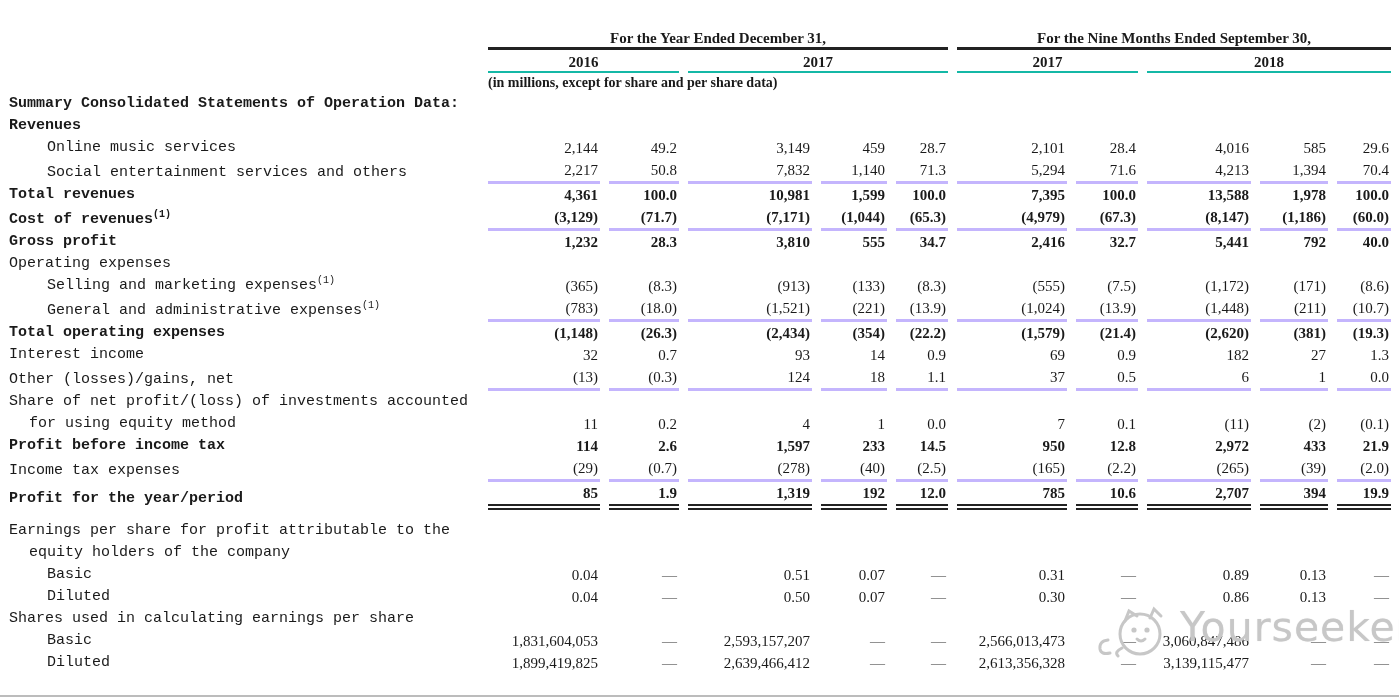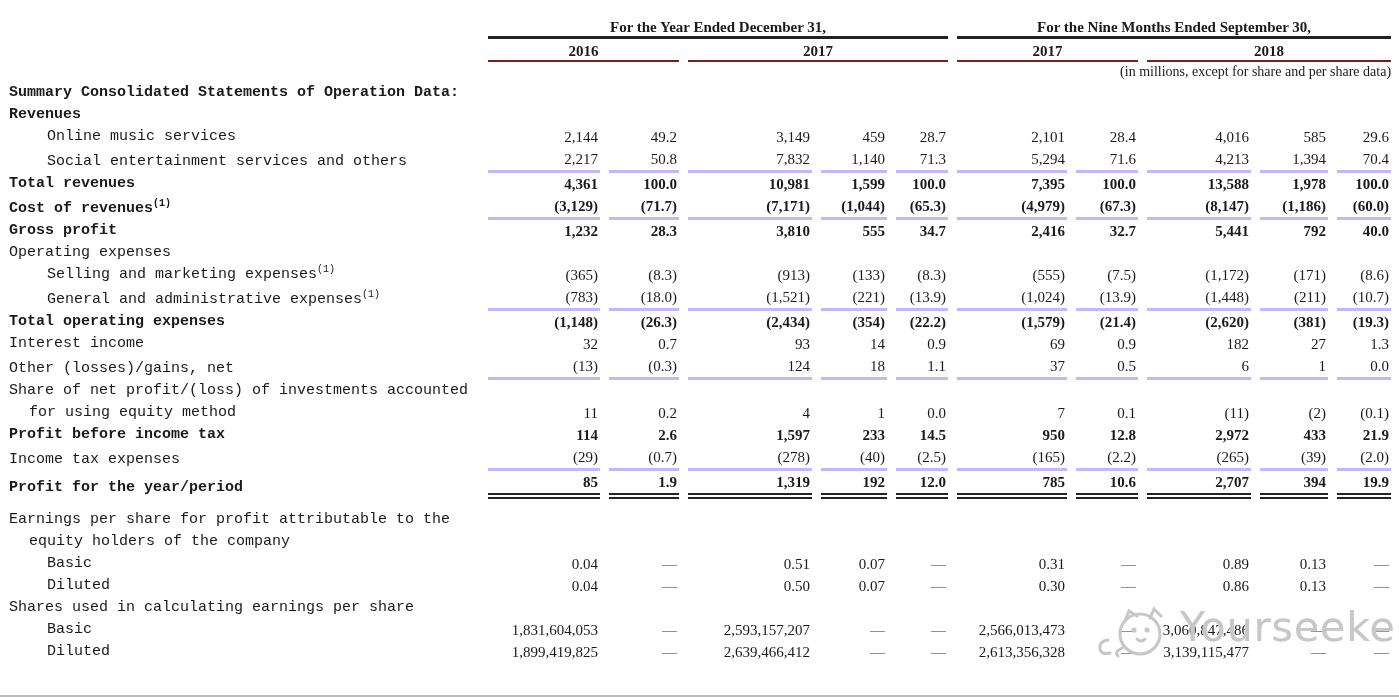--- a/index.html
+++ b/index.html
@@ -3,33 +3,33 @@
 <meta charset="utf-8">
 <style>
   * { box-sizing: border-box; margin: 0; padding: 0; }
   html, body { width: 1399px; height: 697px; }
   body {
     background: #ffffff;
     font-family: "Liberation Serif", serif;
     color: #1a1a1a;
     overflow: hidden;
   }
-  .page { position: relative; width: 1263px; height: 697px; padding-top: 13px; }
+  .page { position: relative; width: 1263px; height: 697px; padding-top: 24px; }
 
   table.fin {
     border-collapse: separate;
     border-spacing: 9px 0;
     table-layout: fixed;
     width: 1399px;
   }
   thead th { font-weight: bold; font-size: 15px; padding: 0 2px; vertical-align: bottom; }
   th.grp  { border-bottom: 3px solid #222; text-align: center; height: 26px; white-space: nowrap; }
-  th.yr   { border-bottom: 2px solid #7f1d1d; text-align: center; height: 23px; }
+  th.yr   { border-bottom: 2px solid #14b8a6; text-align: center; height: 23px; }
   th.unit { border-bottom: 2px solid #222; text-align: center; height: 23px; }
-  td.note { text-align: right; font-weight: normal; font-size: 14px; height: 20px; vertical-align: middle; margin-top: 32px; }
+  td.note { text-align: left; font-weight: bold; font-size: 14px; height: 20px; vertical-align: middle; margin-top: 32px; }
 
   tbody td { font-size: 15px; line-height: 22px; vertical-align: bottom; }
   td.lbl { text-align: left; white-space: normal; font-family: Liberation Mono, monospace; }
   td.lbl.indent-0 { padding-left: 0; }
   td.lbl.indent-1 { padding-left: 38px; }
   td.lbl.hang { padding-left: 20px; text-indent: -20px; }
   td.val { text-align: right; padding: 0 2px; white-space: nowrap; }
   td.u1  { border-bottom: 3px solid #c4b5fd; }
   td.u2  { border-bottom: 6px double #222; }
   tr.bold td { font-weight: bold; }

